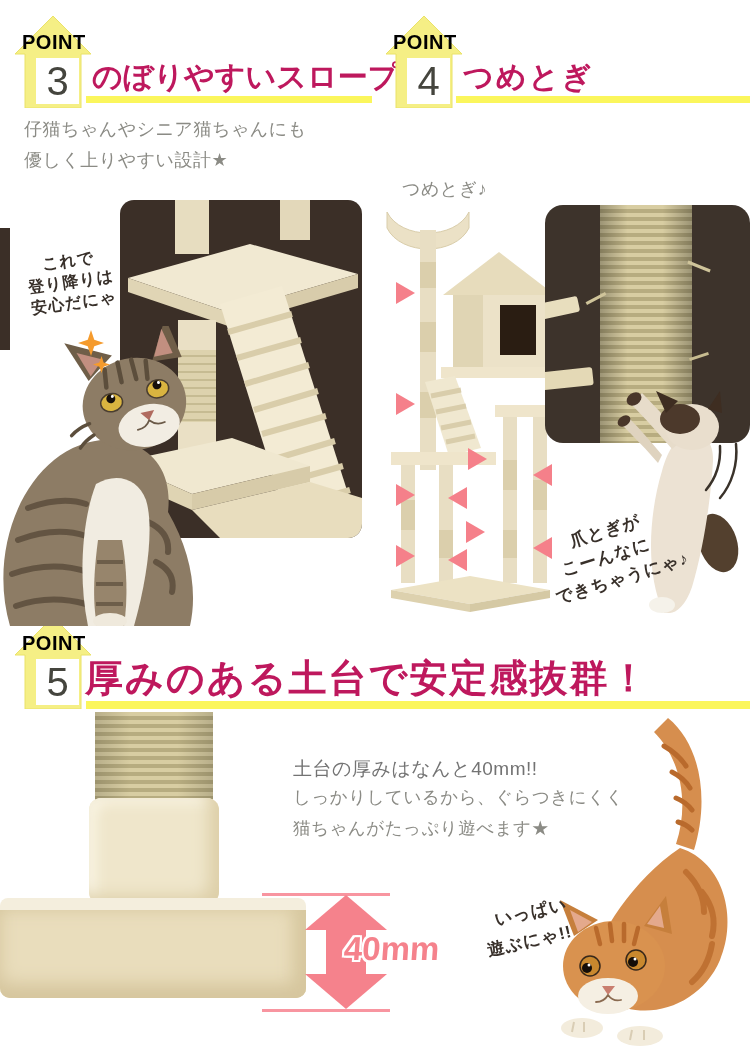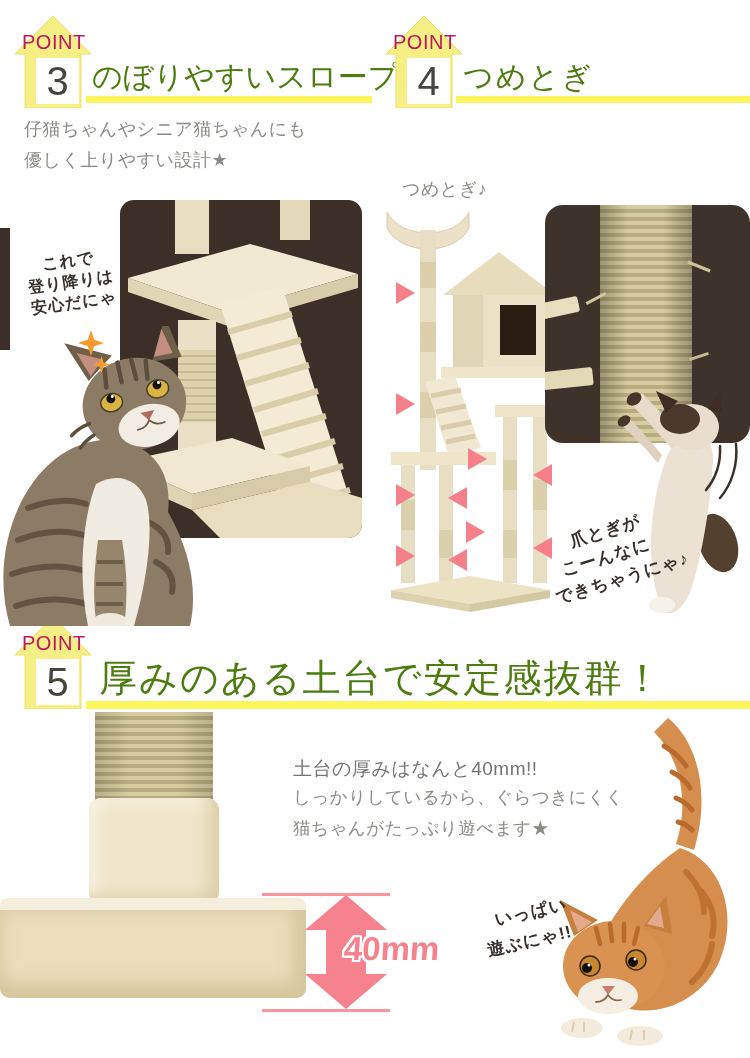--- a/index.html
+++ b/index.html
@@ -2,26 +2,26 @@
 <html><head>
 <meta charset="utf-8">
 <style>
   html,body{margin:0;padding:0;background:#fff;}
   .page{position:relative;width:750px;height:1058px;background:#ffffff;overflow:hidden;
         font-family:"Liberation Sans","DejaVu Sans",sans-serif;}
   .abs{position:absolute;}
   
   .badge{position:absolute;width:76px;height:92px;}
   .badge svg{position:absolute;left:0;top:0;}
-  .badge .pt{position:absolute;left:7px;top:15px;font-size:20px;font-weight:400;color:#be185d;
+  .badge .pt{position:absolute;left:7px;top:15px;font-size:20px;font-weight:700;color:#000000;
              letter-spacing:.5px;white-space:nowrap;}
   .badge .numbox{position:absolute;left:21px;top:42px;width:43px;height:46px;background:#fff;
              display:flex;align-items:center;justify-content:center;font-size:40px;font-weight:400;
              color:#45453e;}
-  .title{position:absolute;font-weight:400;color:#4d7c0f;white-space:nowrap;}
+  .title{position:absolute;font-weight:700;color:#be185d;white-space:nowrap;}
   .ul{position:absolute;height:7px;background:#fbf65c;}
   .desc{position:absolute;font-size:18px;line-height:31px;color:#8b8b85;letter-spacing:.5px;}
   .red{position:absolute;font-size:19px;font-weight:500;color:#737373;letter-spacing:.5px;white-space:nowrap;}
   .hand{position:absolute;color:#38302a;font-weight:600;letter-spacing:1px;z-index:8;}
   .hand div{white-space:nowrap;}
   .photo{position:absolute;overflow:hidden;}
   .tri-r{position:absolute;width:0;height:0;border-top:11px solid transparent;
          border-bottom:11px solid transparent;border-left:19px solid #f5808a;z-index:3;}
   .tri-l{position:absolute;width:0;height:0;border-top:11px solid transparent;
          border-bottom:11px solid transparent;border-right:19px solid #f5808a;z-index:3;}
@@ -200,21 +200,21 @@
     <div>できちゃうにゃ♪</div>
   </div>
 
   <div class="badge" style="left:15px;top:617px;">
     <svg width="76" height="92" viewBox="0 0 76 92">
       <polygon points="38,0 76,38 66,38 66,92 10,92 10,38 0,38" fill="#f5ef85" stroke="#eae268" stroke-width="1"></polygon>
     </svg>
     <div class="pt">POINT</div>
     <div class="numbox">5</div>
   </div>
-  <div class="title" style="left:99px;top:653px;font-size:38px;letter-spacing:2px;">厚みのある土台で安定感抜群！</div>
+  <div class="title" style="left:85px;top:653px;font-size:38px;letter-spacing:2px;">厚みのある土台で安定感抜群！</div>
   <div class="ul" style="left:86px;top:701px;width:664px;height:8px;"></div>
 
   <div class="red" style="left:293px;top:756px;">土台の厚みはなんと40mm!!</div>
   <div class="desc" style="left:293px;top:782px;font-size:17.5px;font-family:Liberation Serif, serif;">
     <span>しっかりしているから、ぐらつきにくく</span><br>
     <span>猫ちゃんがたっぷり遊べます★</span>
   </div>
 
   <div class="photo" style="left:0;top:712px;width:308px;height:300px;z-index:1;">
     <div class="abs sisal" style="left:95px;top:0;width:118px;height:92px;"></div>

